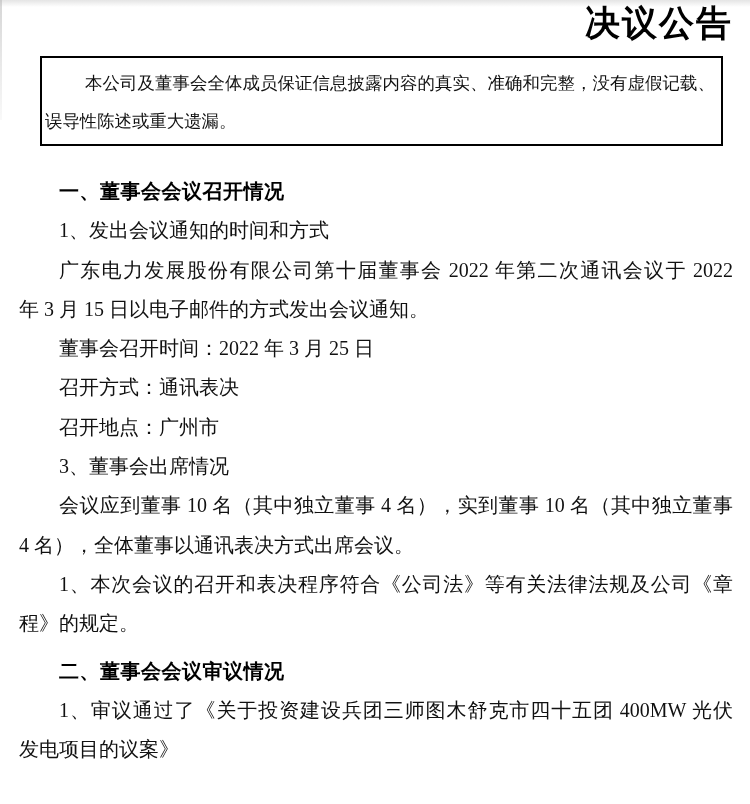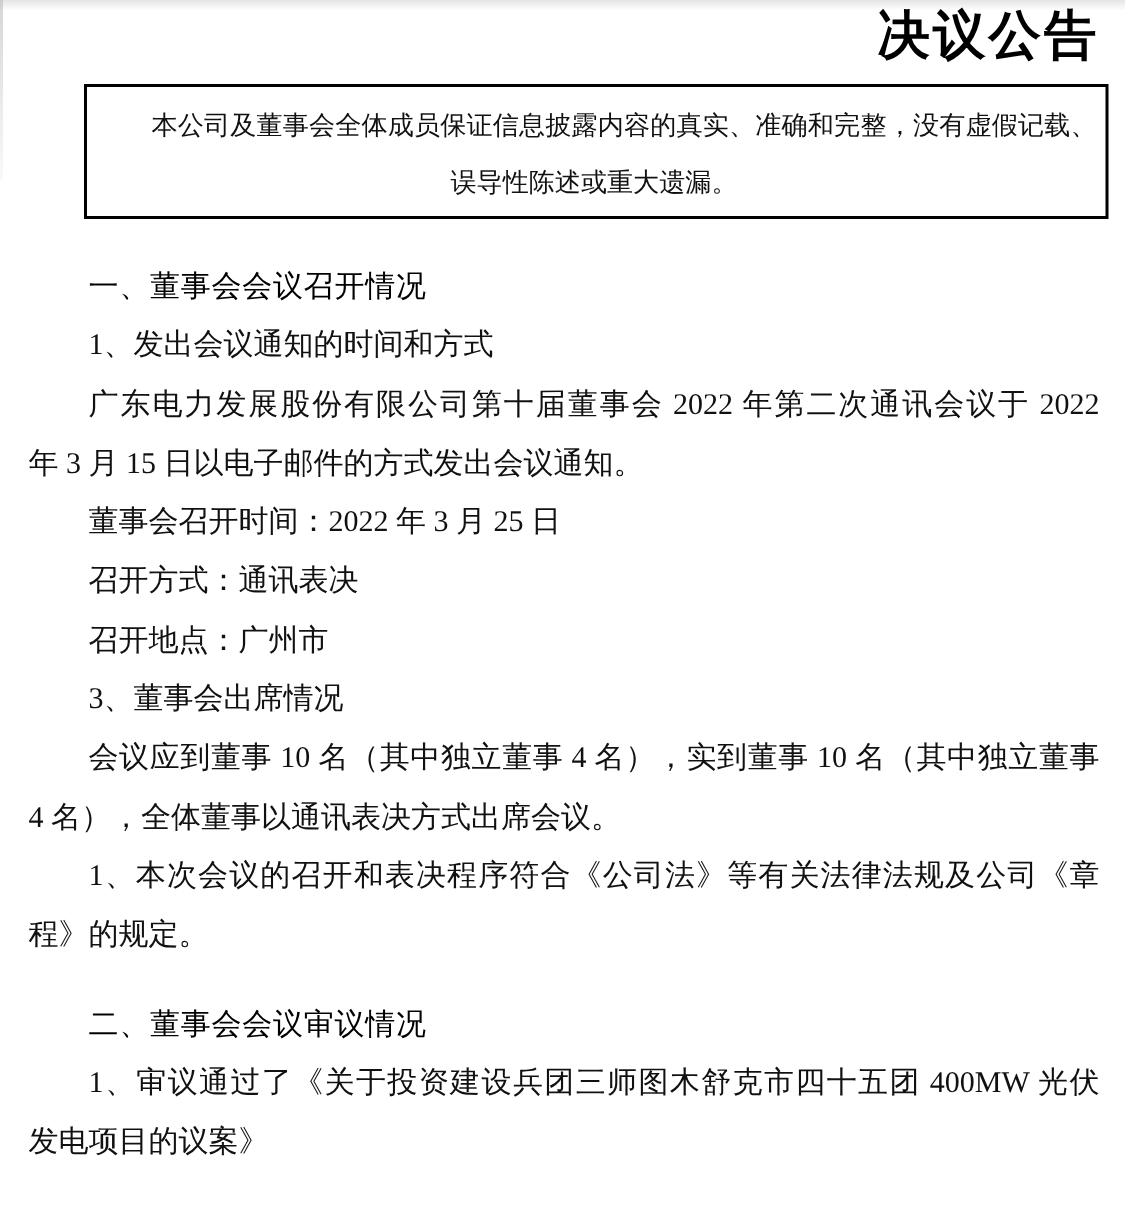--- a/index.html
+++ b/index.html
@@ -38,51 +38,50 @@
     text-align: right;
     font-size: 35px;
     line-height: 44px;
     font-weight: bold;
     letter-spacing: 2px;
     color: #000000;
   }
   .box {
     box-sizing: border-box;
     margin-top: 10px;
-    margin-left: 37px;
+    margin-left: 21px;
     width: 683px;
     border: 2px solid #000000;
     padding: 6px 6px 4px 3px;
     font-size: 17.4px;
   }
   .box-line {
     line-height: 38px;
     white-space: normal;
-    text-align: center;
   }
   .content {
     margin-top: 26px;
     font-size: 20px;
   }
   .line {
     line-height: 39.3px;
     text-align: left;
   }
   .indent { text-indent: 40px; }
   .jlast {
     text-align: justify;
     text-align-last: justify;
   }
   .heading {
-    font-weight: normal;
+    font-weight: bold;
     font-family: "Liberation Sans", "DejaVu Sans", sans-serif;
     letter-spacing: 0.5px;
     color: #000000;
   }
-  .h2gap { margin-top: 20px; }
+  .h2gap { margin-top: 8px; }
 </style>
 </head>
 <body>
 
 <div class="edge-top"></div>
 <div class="edge-left"></div>
 
 <div class="page">
 
   <div class="title">决议公告</div>

